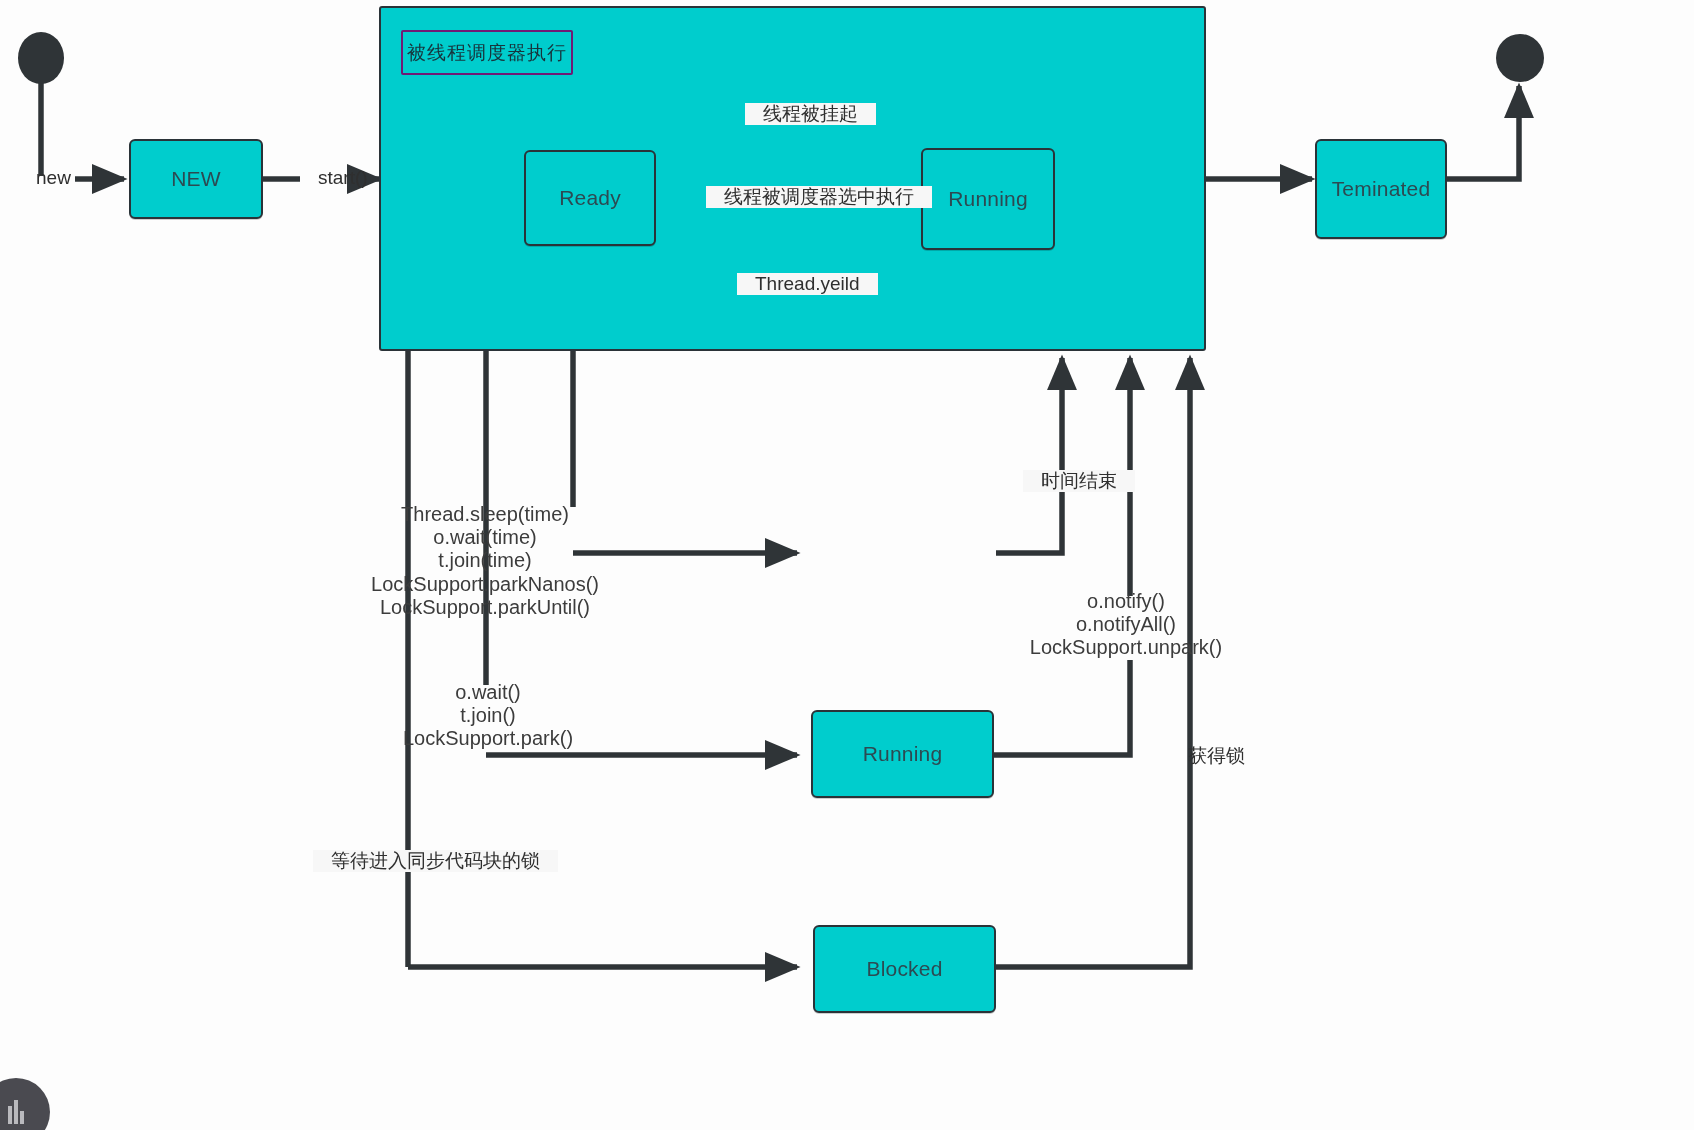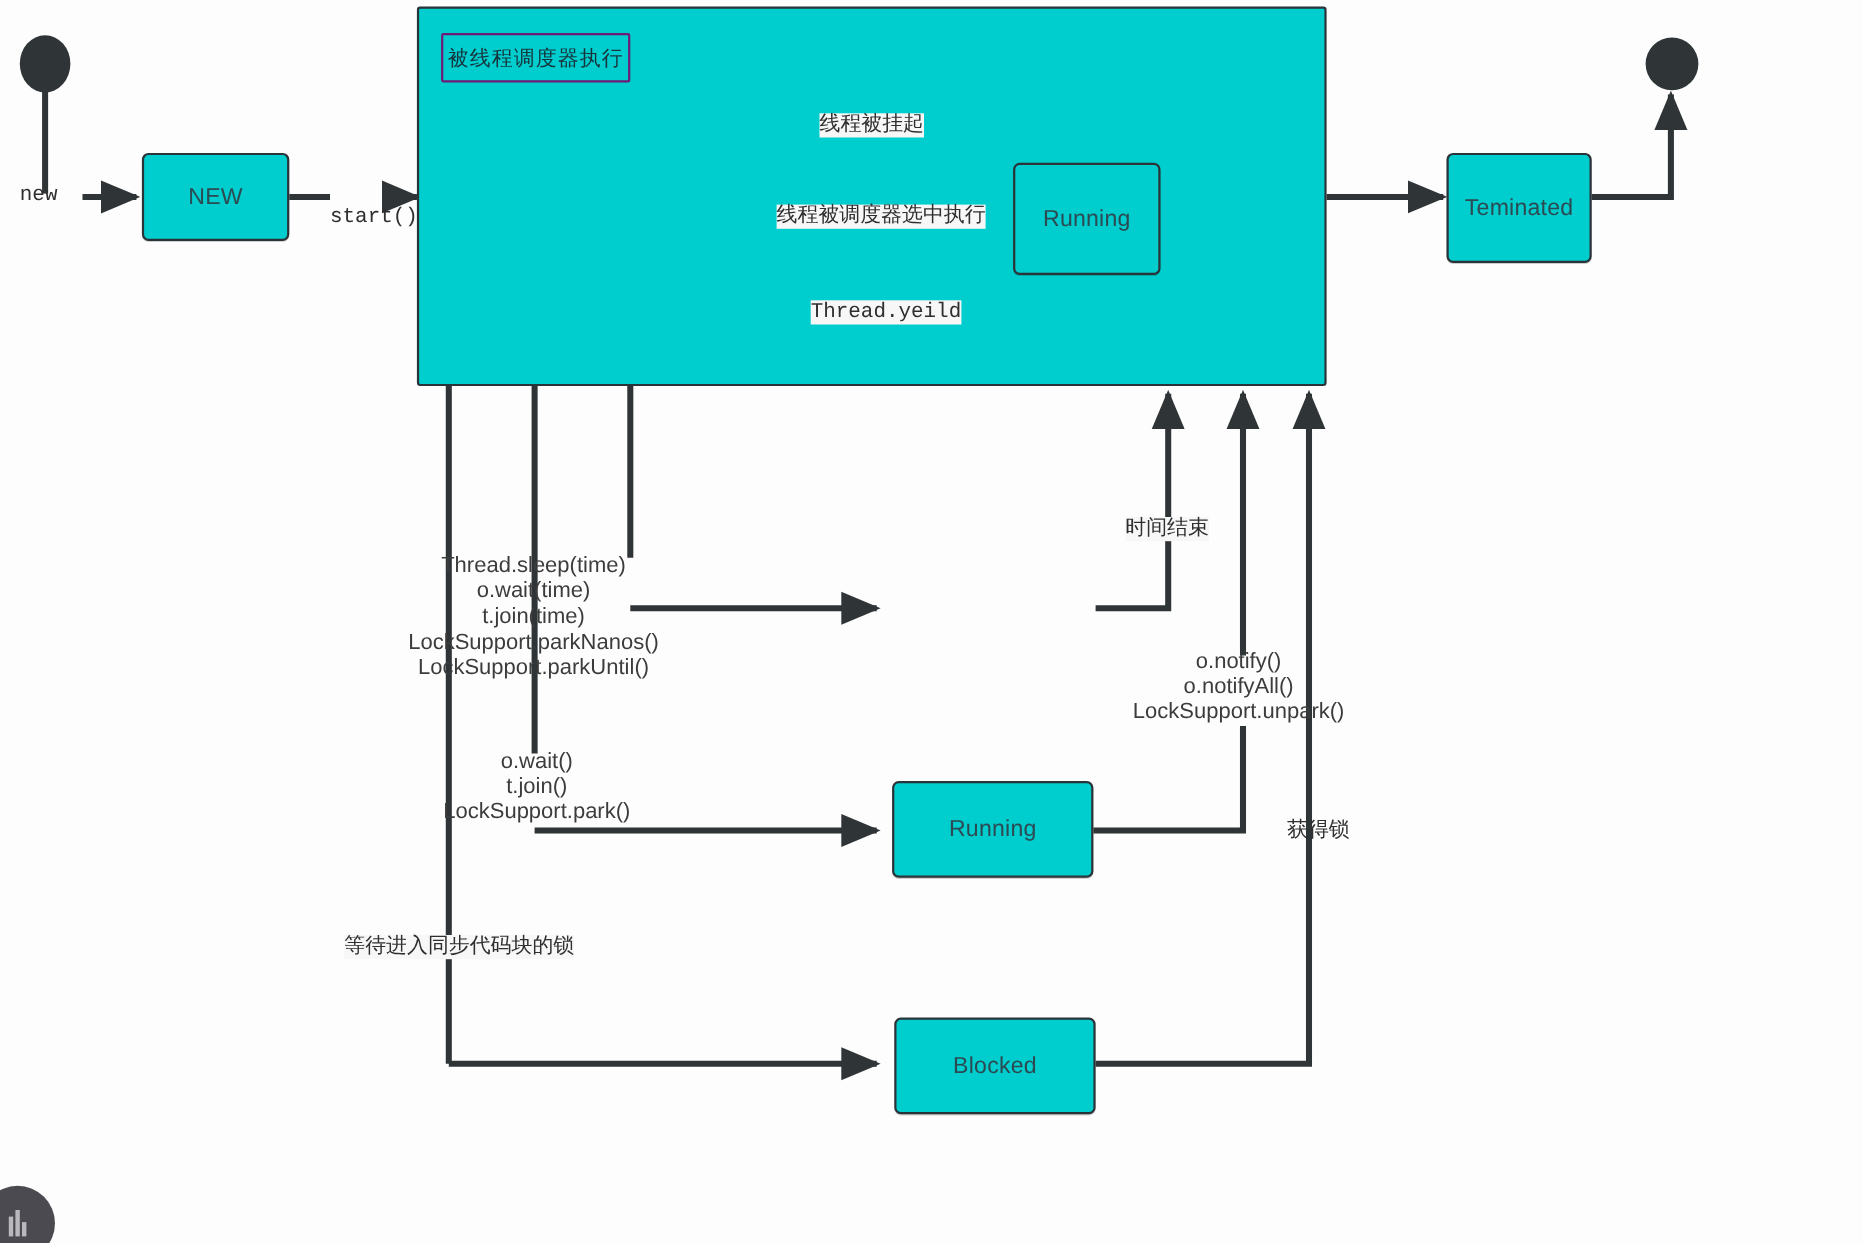--- a/index.html
+++ b/index.html
@@ -51,23 +51,22 @@
     color: #17343c;
     font-size: 19px;
     letter-spacing: 1px;
   }
   .edge-label {
     position: absolute;
     background: #f7f7f7;
     color: #2f2f2f;
     font-size: 19px;
     line-height: 1.05;
-    padding: 1px 0;
+    padding: 1px 18px;
     white-space: nowrap;
-    font-family: Liberation Mono, monospace;
   }
   .edge-label.nobg { background: transparent; }
   .multi-label {
     position: absolute;
     color: #3c3c3c;
     font-size: 20px;
     line-height: 1.16;
     text-align: center;
     white-space: nowrap;
   }
@@ -161,41 +160,44 @@
   <div class="group-box" style="left:379px; top:6px; width:827px; height:345px;"></div>
 
   <div class="group-title" style="left:401px; top:30px; width:172px; height:45px;">
     <span>被线程调度器执行</span>
   </div>
 
   <div class="node-box" style="left:129px; top:139px; width:134px; height:80px;">
     <span>NEW</span>
   </div>
 
+  <div class="node-box" style="left:524px; top:150px; width:132px; height:96px;">
+    <span>Ready</span>
+  </div>
 
   <div class="node-box" style="left:921px; top:148px; width:134px; height:102px;">
     <span>Running</span>
   </div>
 
   <div class="node-box" style="left:1315px; top:139px; width:132px; height:100px;">
     <span>Teminated</span>
   </div>
 
 
   <div class="node-box" style="left:811px; top:710px; width:183px; height:88px;">
     <span>Running</span>
   </div>
 
   <div class="node-box" style="left:813px; top:925px; width:183px; height:88px;">
     <span>Blocked</span>
   </div>
 
   <div class="edge-label nobg" style="left:18px; top:167px;">new</div>
 
-  <div class="edge-label nobg" style="left:300px; top:167px;margin-top:20px;">start()</div>
+  <div class="edge-label nobg" style="left:300px; top:167px;">start()</div>
 
   <div class="edge-label" style="left:745px; top:103px;">线程被挂起</div>
 
   <div class="edge-label" style="left:706px; top:186px;">线程被调度器选中执行</div>
 
   <div class="edge-label" style="left:737px; top:273px;">Thread.yeild</div>
 
   <div class="edge-label" style="left:1023px; top:470px;">时间结束</div>
 
   <div class="edge-label nobg" style="left:1170px; top:745px;">获得锁</div>

